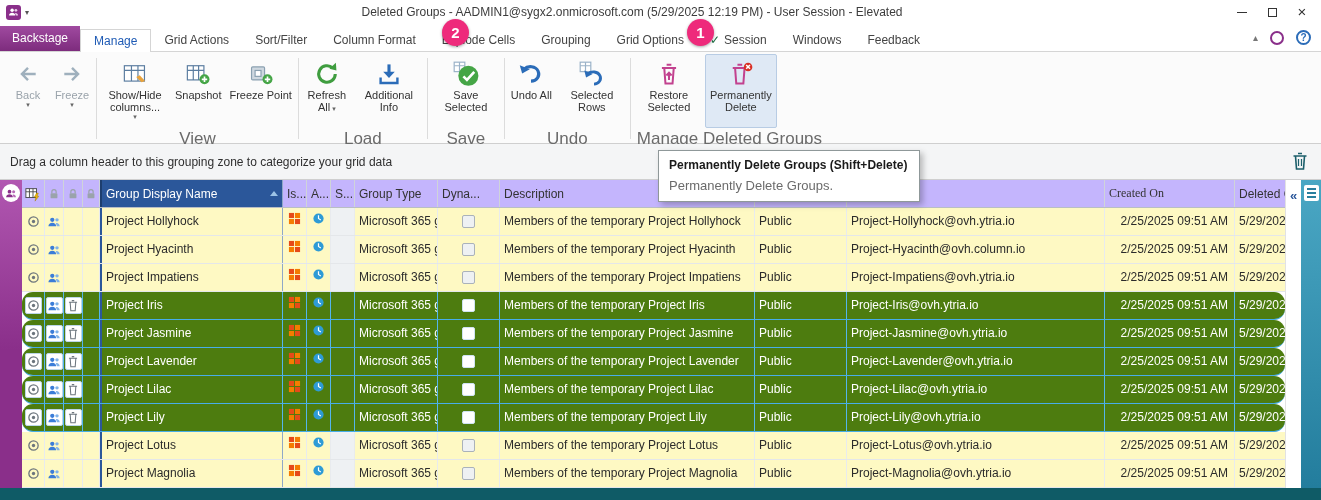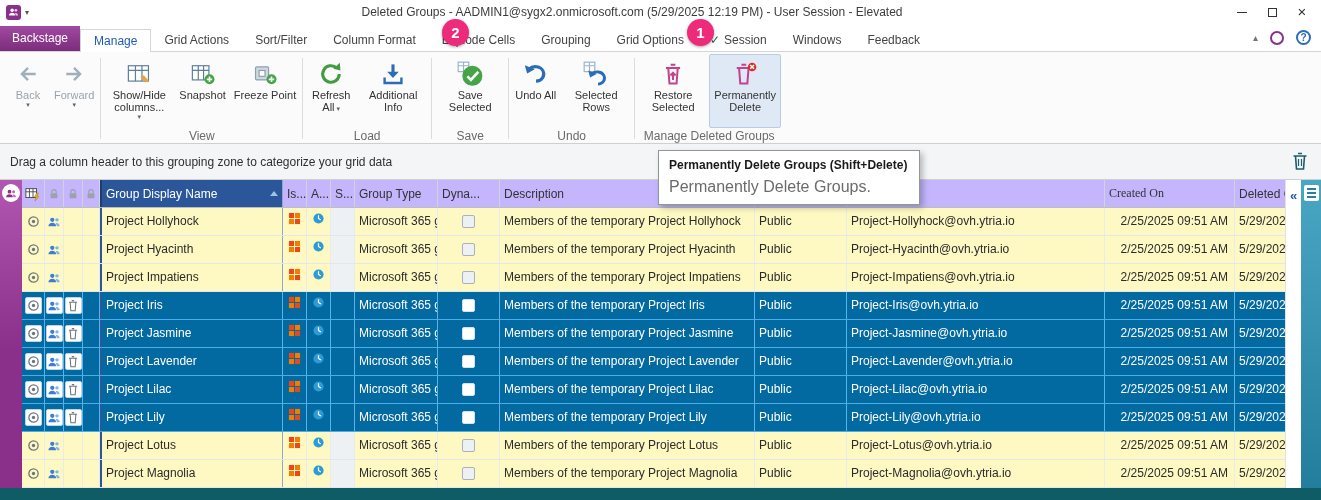--- a/index.html
+++ b/index.html
@@ -35,21 +35,21 @@
   .rgroup { display:flex; flex-direction:column; }
   .rbuttons { display:flex; flex:1; align-items:flex-start; }
   .rbtn { display:flex; flex-direction:column; align-items:center; padding:4px 3px 0; min-width:44px; height:74px; border:1px solid transparent; border-radius:2px; cursor:default; }
   .rbtn .ricon { height:30px; display:flex; align-items:center; justify-content:center; }
   .rtext { font-size:11px; line-height:12px; text-align:center; color:#333; max-width:64px; }
   .rbtn.narrow .rtext { max-width:44px; }
   .rbtn.disabled .rtext { color:#9aa3ab; }
   .caret { font-size:7px; color:#666; line-height:8px; }
   .caret.inline { font-size:7px; margin-left:2px; }
   .rbtn.highlight { background:#dfe9f5; border-color:#b8cce4; }
-  .rgroup-label { font-size:12px; color:#6a6a6a; text-align:center; padding:1px 4px 4px; white-space:nowrap; }
+  .rgroup-label { font-size:17px; color:#6a6a6a; text-align:center; padding:1px 4px 4px; white-space:nowrap; }
 
   
   .grouping-zone { height:36px; background:#f4f5f6; border-bottom:1px solid #cfcfcf; display:flex; align-items:center; padding-left:10px; position:relative; }
   .gz-text { font-size:12px; color:#2f2f2f; }
   .gz-trash { position:absolute; right:12px; top:7px; }
 
   
   .grid-area { height:308px; display:flex; }
   .left-rail { width:22px; background:linear-gradient(180deg,#b157b1,#8a2f8a 55%,#8a2f8a); display:flex; flex-direction:column; align-items:center; padding-top:4px; flex:none; }
   .rail-badge { width:18px; height:18px; border-radius:50%; background:#fff; display:flex; align-items:center; justify-content:center; }
@@ -59,21 +59,21 @@
   .hcell { flex:none; border-right:1px solid #cfd4d9; font-size:12px; color:#333; display:flex; align-items:center; padding:0 4px; overflow:hidden; white-space:nowrap; }
   .hcell.icon-cell { justify-content:center; padding:0; }
   .hcell.c-name { background:#2b579a; color:#fff; border-left:2px solid #1d3e6e; }
   .sort-arrow { margin-left:auto; width:0; height:0; border-left:4px solid transparent; border-right:4px solid transparent; border-bottom:5px solid #9dc3e6; }
   .hcell.c-created { justify-content:flex-start;font-family:Liberation Serif, serif; }
 
   .grows { flex:1; overflow:hidden; }
   .grow { height:28px; display:flex; border-bottom:1px solid #e4e7ea; background:#fef9c3; }
   .cell { flex:none; border-right:1px solid #e8ebee; padding:0 4px; font-size:12px; line-height:27px; overflow:hidden; white-space:nowrap; color:#2b2b2b; }
   .cell.icon-cell { display:flex; align-items:center; justify-content:center; padding:0; }
-  .grow.selected { background:#0369a1; border-bottom-color:#47aee8; }
+  .grow.selected { background:#4d7c0f; border-bottom-color:#47aee8;border-radius:11px; }
   .grow.selected .cell { color:#fff; border-right-color:#54b5ec; }
 
   .c-i1{width:23px}.c-i2{width:19px}.c-i3{width:19px}.c-i4{width:17px}
   .c-name{width:183px; border-left:2px solid #2b579a; border-right:1px solid #8fa8c8;}
   .c-is{width:24px}.c-a{width:24px}.c-s{width:24px}
   .c-type{width:83px}
   .c-dyn{width:62px}
   .c-desc{width:255px}
   .c-priv{width:92px}
   .c-email{width:258px}
@@ -94,21 +94,21 @@
   .chevron-col { width:16px; flex:none; background:#fff; border-left:1px solid #e2e2e2; text-align:center; padding-top:8px; font-size:13px; font-weight:bold; color:#2b579a; }
   .right-rail { width:20px; flex:none; background:linear-gradient(180deg,#4aa7c4,#237d9d); display:flex; flex-direction:column; align-items:center; padding-top:5px; }
   .rail-list-icon { width:15px; height:16px; background:#fff; border-radius:2px; display:flex; flex-direction:column; justify-content:center; align-items:center; gap:2px; }
   .rail-list-icon i { display:block; width:9px; height:2px; background:#2a7f9e; }
 
   .bottom-bar { height:12px; background:#0f5b66; }
 
   
   .tooltip { position:absolute; left:658px; top:150px; width:262px; background:#fff; border:1px solid #8f9899; box-shadow:3px 3px 6px rgba(0,0,0,.25); z-index:40; padding:7px 10px 8px; }
   .tooltip-title { font-size:12px; font-weight:bold; color:#1a1a1a; white-space:nowrap; }
-  .tooltip-body { font-size:16px; color:#6b6b6b; margin-top:6px; }
+  .tooltip-body { font-size:13px; color:#6b6b6b; margin-top:6px; }
 
   .step-badge { position:absolute; width:27px; height:27px; border-radius:50%; background:#ee2a7b; color:#fff; font-size:15px; font-weight:bold; display:flex; align-items:center; justify-content:center; z-index:50; box-shadow:0 1px 3px rgba(0,0,0,.35); }
   #badge-2 { left:442px; top:19px; }
   #badge-1 { left:687px; top:19px; }
 </style>
 </head>
 <body>
 
 <div class="titlebar">
   <span class="app-icon">
@@ -163,21 +163,21 @@
           </span>
         <span class="rtext">Back</span>
         <span class="caret">▾</span>
       </div>
       <div class="rbtn narrow disabled">
         <span class="ricon">
             <svg width="24" height="22" viewBox="0 0 20 20">
               <path d="M3 10h12M10 4.5l5.5 5.5-5.5 5.5" stroke="#9fb0bd" stroke-width="2.2" fill="none"></path>
             </svg>
           </span>
-        <span class="rtext">Forward</span>
+        <span class="rtext">Freeze</span>
         <span class="caret">▾</span>
       </div>
     </div>
     <div class="rgroup-label"></div>
   </div>
 
   <div class="vsep"></div>
 
   <div class="rgroup">
     <div class="rbuttons">
@@ -480,21 +480,21 @@
                 <path d="M7 3.5V7l2.5 1.5" stroke="#fff" stroke-width="1.3" fill="none"></path>
               </svg></span>
     </div>
     <div class="cell c-s"></div>
     <div class="cell c-type">Microsoft 365 group</div>
     <div class="cell c-dyn">
       <span class="checkbox"></span>
     </div>
     <div class="cell c-desc">Members of the temporary Project Hyacinth</div>
     <div class="cell c-priv">Public</div>
-    <div class="cell c-email">Project-Hyacinth@ovh.ytria.io</div>
+    <div class="cell c-email">Project-Hyacinth@ovh.column.io</div>
     <div class="cell c-created">2/25/2025 09:51 AM</div>
     <div class="cell c-deleted">5/29/2025</div>
   </div>
         <div class="grow">
     <div class="cell icon-cell c-i1">
       <span class="icon-box">
         <svg width="13" height="13" viewBox="0 0 14 14">
                 <circle cx="7" cy="7" r="5" fill="none" stroke="#6c757d" stroke-width="1.4"></circle>
                 <circle cx="7" cy="7" r="1.8" fill="#6c757d"></circle>
               </svg>

